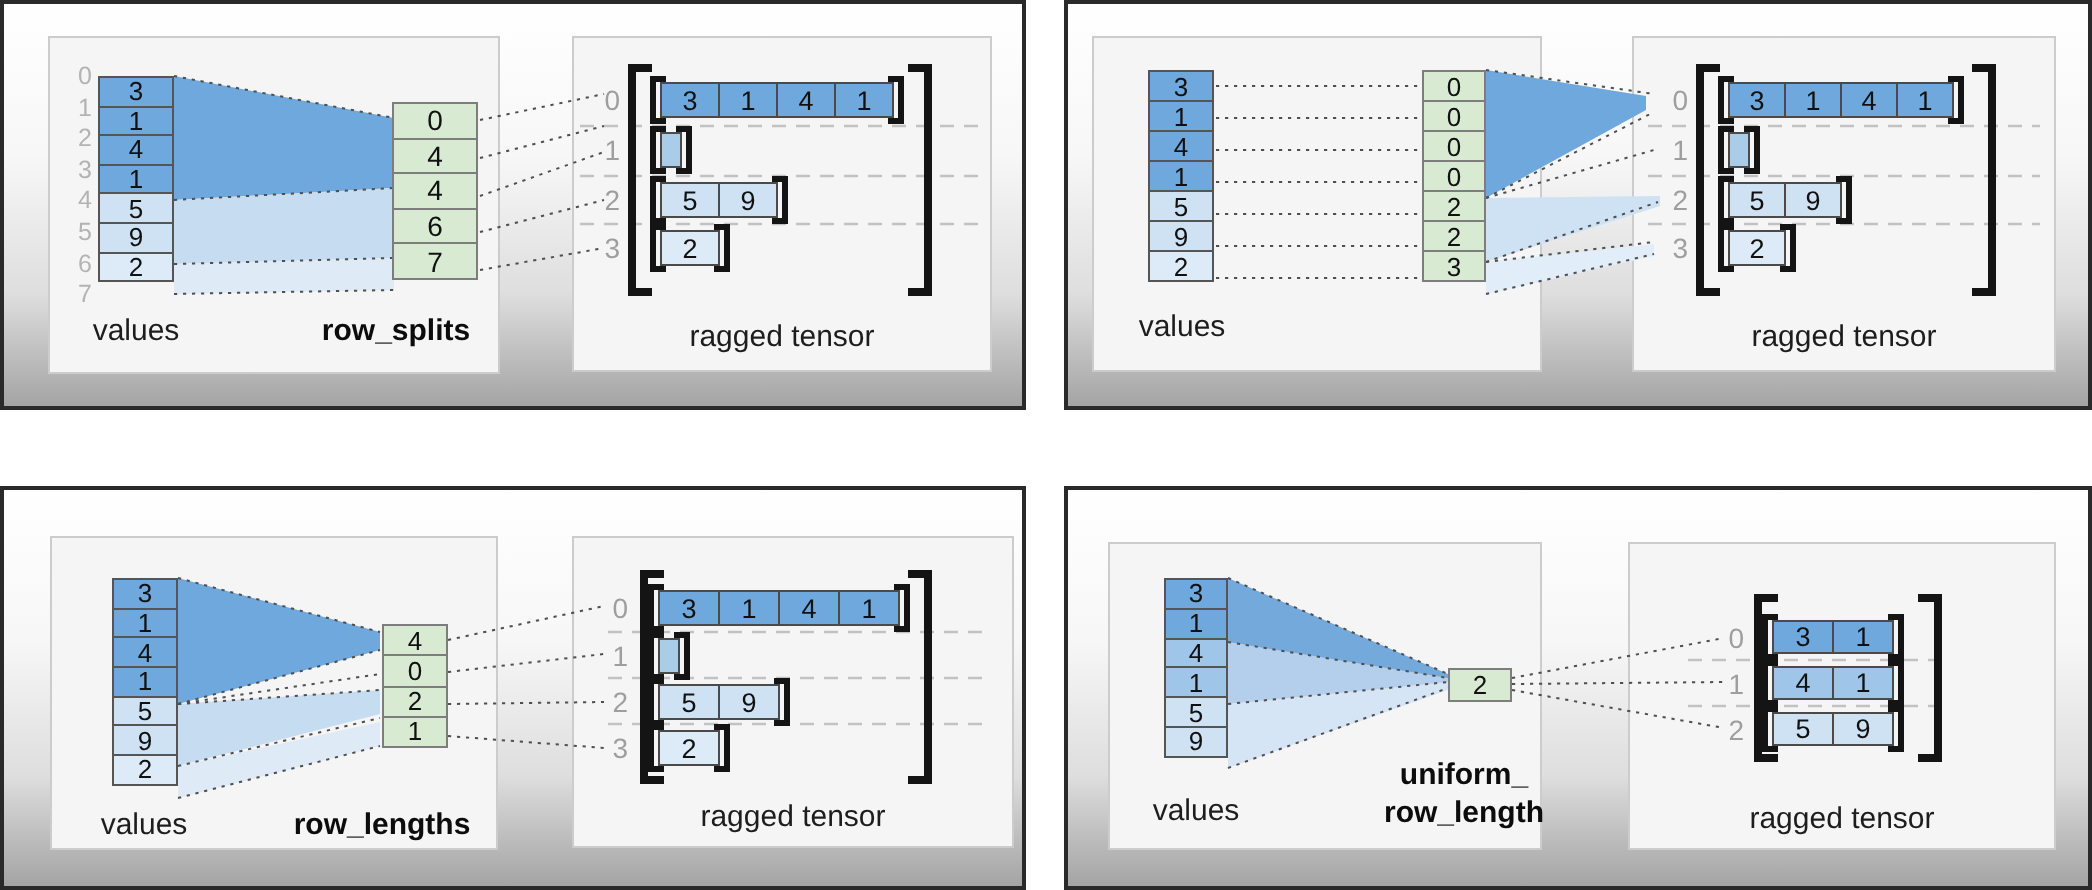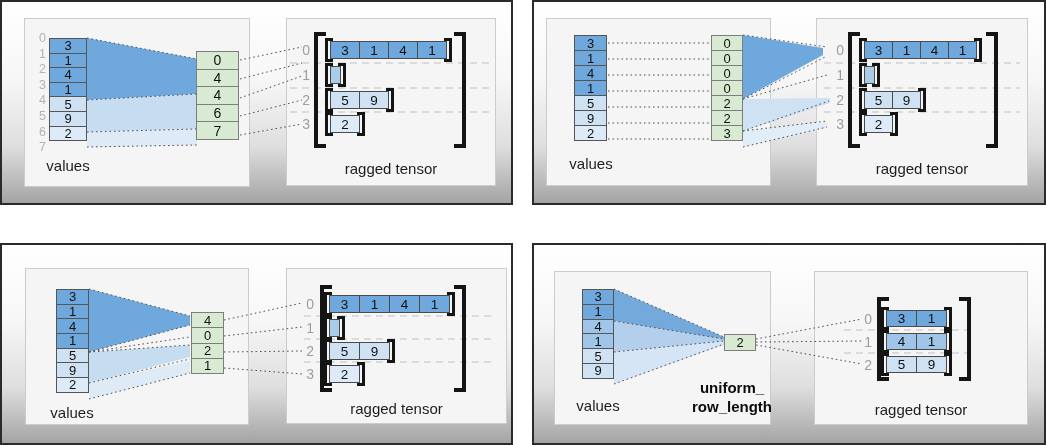--- a/index.html
+++ b/index.html
@@ -86,20 +86,21 @@
       <div class="cell c-lighter">2</div>
     </div>
     <div class="col gcol" style="left:194px;top:49px;width:43px;">
       <div class="cell c-green">0</div>
       <div class="cell c-green">4</div>
       <div class="cell c-green">4</div>
       <div class="cell c-green">6</div>
       <div class="cell c-green">7</div>
     </div>
     <div class="lbl" style="left:26px;top:155px;width:80px;">values</div>
+    <div class="lbl b" style="left:133px;top:155px;width:126px;">row_splits</div>
     <div class="ridx" style="left:292px;top:40px;width:16px;">0</div>
     <div class="ridx" style="left:292px;top:65px;width:16px;">1</div>
     <div class="ridx" style="left:292px;top:90px;width:16px;">2</div>
     <div class="ridx" style="left:292px;top:114px;width:16px;">3</div>
     <div class="bbl" style="left:312px;top:30px;height:116px;"></div>
     <div class="bbr" style="left:452px;top:30px;height:116px;"></div>
     <div class="trow" style="left:328px;top:39px;height:18px;">
       <span class="rbl"></span>
       <div class="tcell c-dark" style="width:30px;">3</div>
       <div class="tcell c-dark" style="width:30px;">1</div>
@@ -232,20 +233,21 @@
       <div class="cell c-light">9</div>
       <div class="cell c-lighter">2</div>
     </div>
     <div class="col gcol" style="left:189px;top:67px;width:33px;">
       <div class="cell c-green">4</div>
       <div class="cell c-green">0</div>
       <div class="cell c-green">2</div>
       <div class="cell c-green">1</div>
     </div>
     <div class="lbl" style="left:30px;top:159px;width:80px;">values</div>
+    <div class="lbl b" style="left:126px;top:159px;width:126px;">row_lengths</div>
     <div class="ridx" style="left:296px;top:51px;width:16px;">0</div>
     <div class="ridx" style="left:296px;top:75px;width:16px;">1</div>
     <div class="ridx" style="left:296px;top:98px;width:16px;">2</div>
     <div class="ridx" style="left:296px;top:121px;width:16px;">3</div>
     <div class="bbl" style="left:318px;top:40px;height:107px;"></div>
     <div class="bbr" style="left:452px;top:40px;height:107px;"></div>
     <div class="trow" style="left:327px;top:50px;height:18px;">
       <span class="rbl"></span>
       <div class="tcell c-dark" style="width:31px;">3</div>
       <div class="tcell c-dark" style="width:31px;">1</div>

